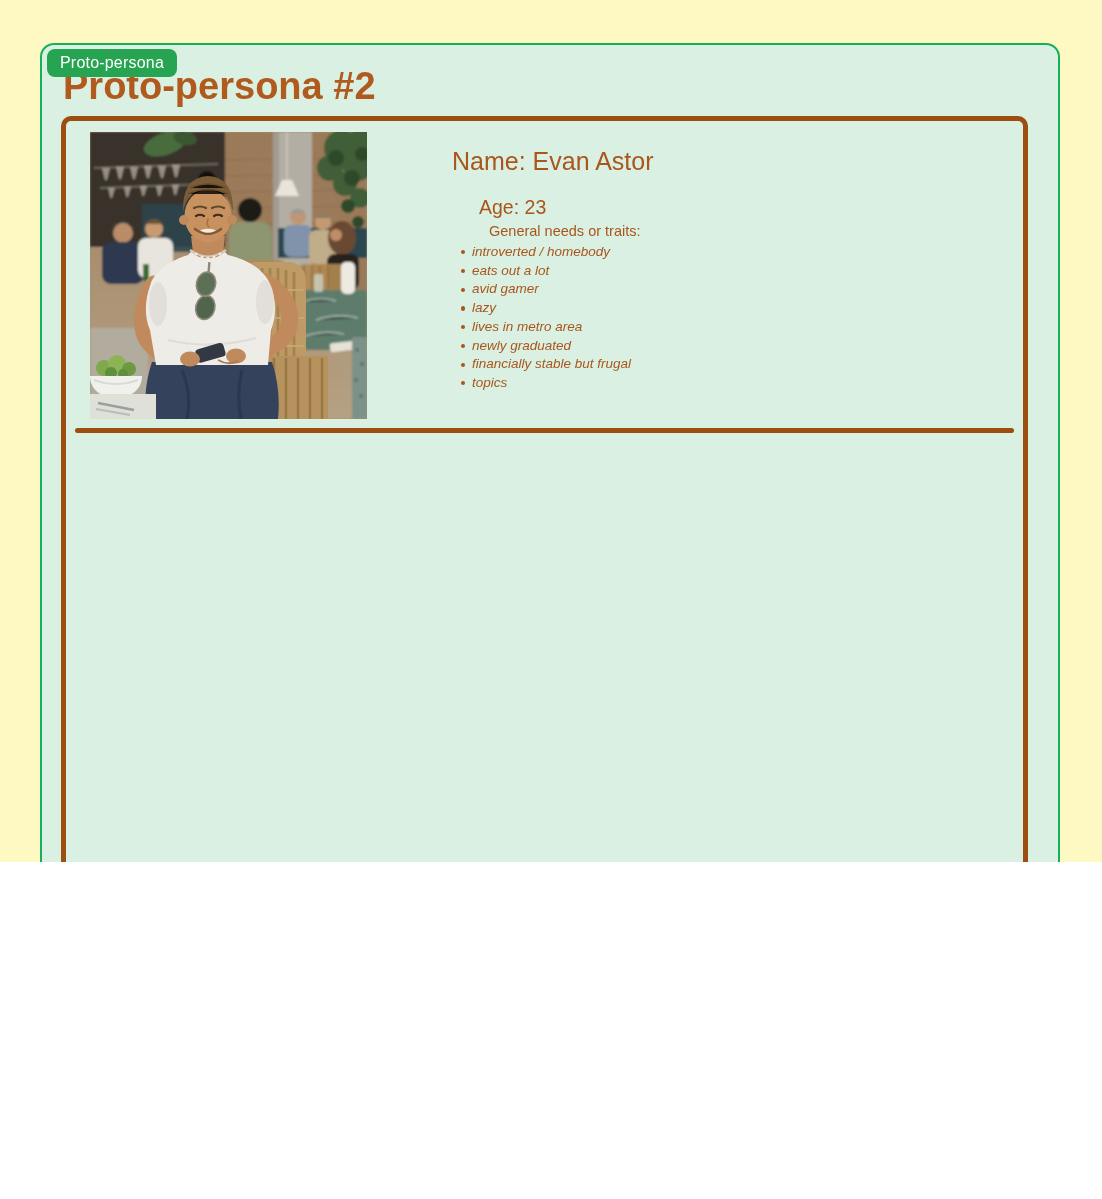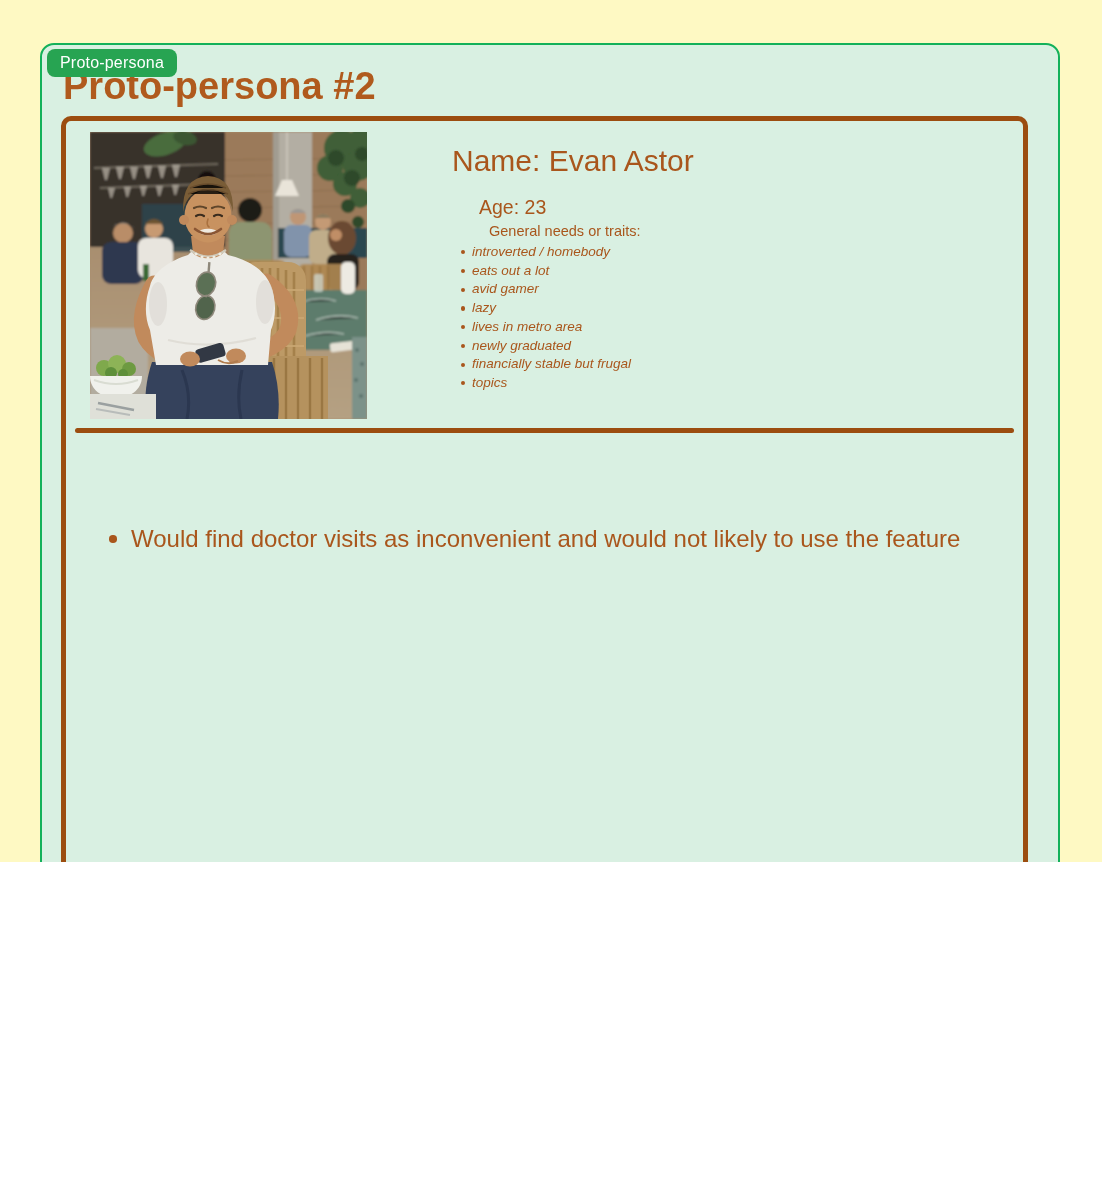--- a/index.html
+++ b/index.html
@@ -25,21 +25,21 @@
   .persona-panel {
     position:absolute; left:61px; top:116px; width:967px; height:1009px;
     border:5px solid #9c4d10; border-radius:10px; background:transparent;
   }
   .photo-frame {
     position:absolute; left:90px; top:132px; width:277px; height:287px;
     overflow:hidden; background:#a98e6f;
   }
   .photo-frame svg { display:block; }
 
-  .name-line   { position:absolute; left:452px; top:145px; font-size:30px;  line-height:32px; color:#a9561c; white-space:nowrap; }
+  .name-line   { position:absolute; left:452px; top:145px; font-size:25px;  line-height:32px; color:#a9561c; white-space:nowrap; }
   .age-line    { position:absolute; left:479px; top:195px; font-size:19.5px; line-height:24px; color:#a9561c; white-space:nowrap; }
   .traits-head { position:absolute; left:453px; top:222px; font-size:14.5px; line-height:18px; color:#a9561c; white-space:nowrap;margin-left:36px; }
 
   .traits-list { position:absolute; left:458px; top:243px; list-style:none;font-style:italic; }
   .traits-list li {
     position:relative; padding-left:14px; font-size:13.5px; line-height:18.7px;
     color:#a9561c; white-space:nowrap;
   }
   .traits-list li::before {
     content:''; position:absolute; left:3px; top:7.3px; width:4.2px; height:4.2px;
@@ -319,16 +319,15 @@
     <li>lives in metro area</li>
     <li>newly graduated</li>
     <li>financially stable but frugal</li>
     <li>topics</li>
   </ul>
 
   <div class="panel-divider"></div>
 
 
   <ul class="needs-list">
-    <li>Would find doctor visits as inconvenient and would not likely to use the feature</li>
   </ul>
 
 </div>
 
 </body></html>

